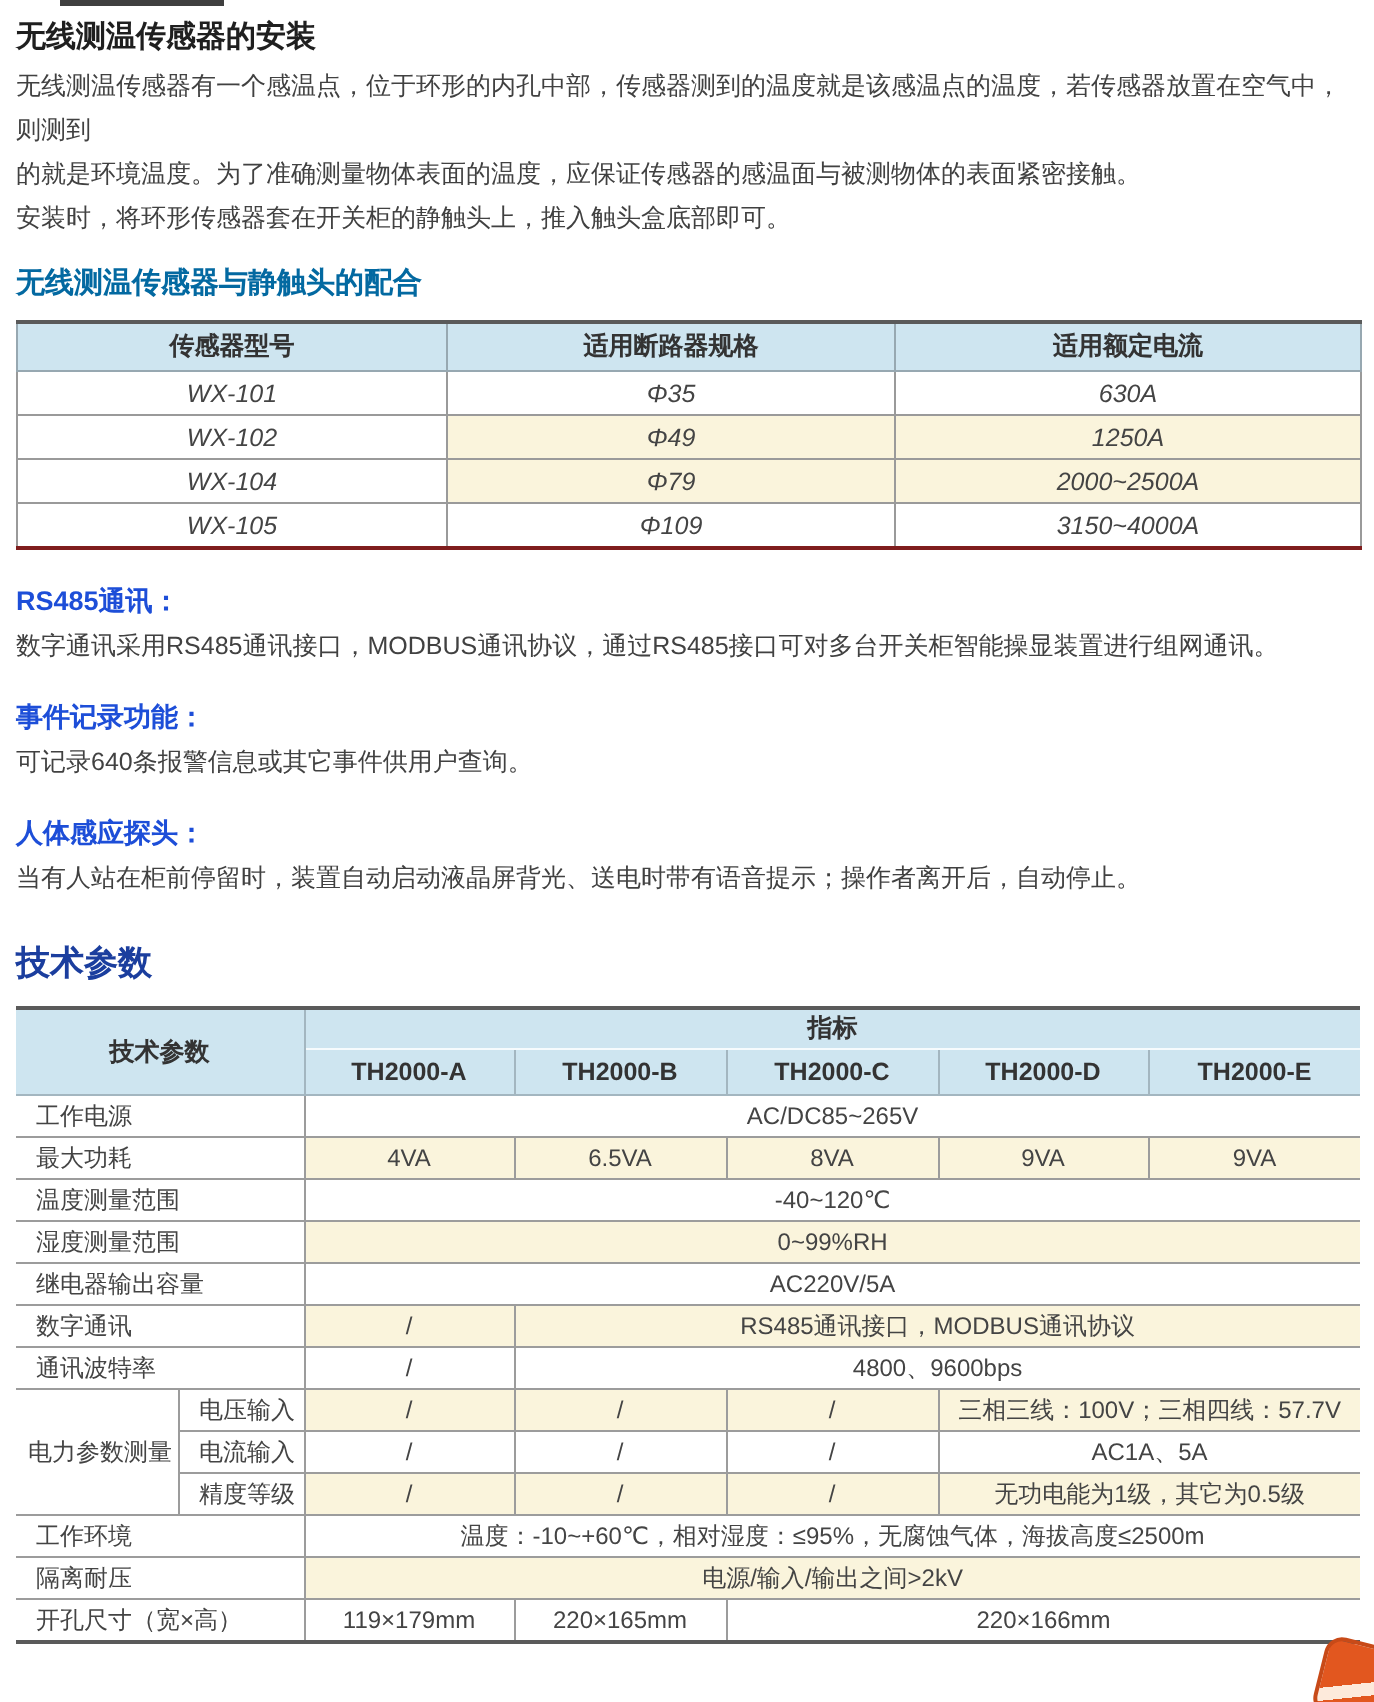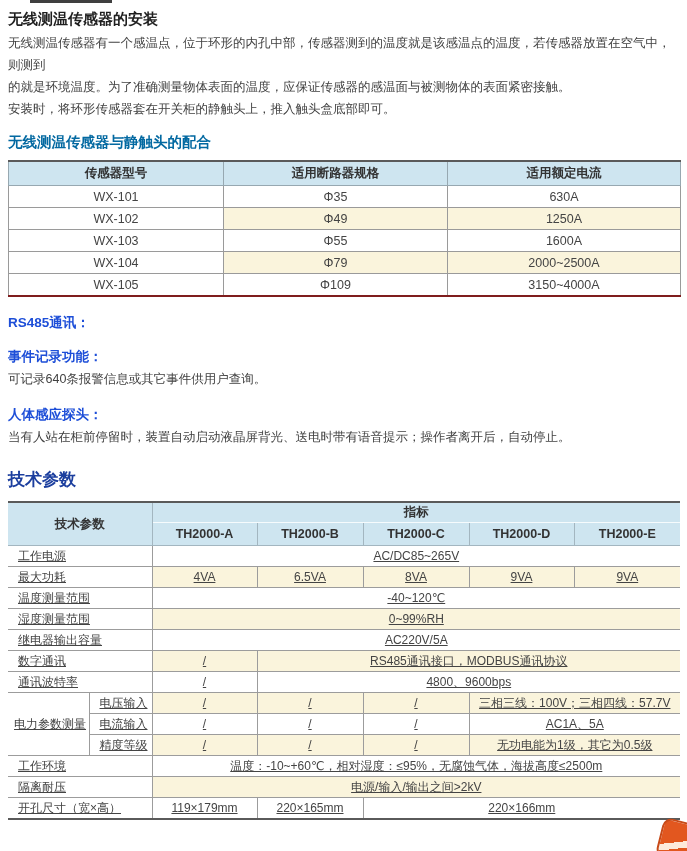--- a/index.html
+++ b/index.html
@@ -20,32 +20,32 @@
   table{border-collapse:collapse;width:672px;table-layout:fixed;}
   td,th{padding:0 4px;overflow:hidden;white-space:nowrap;}
 
   
   .sensor-table{margin-top:8px;border-top:2px solid #5a5a5a;border-bottom:2px solid #7f1d1d;}
   .sensor-table th{
     background:#cee5f0;border:1px solid #97a8b1;font-size:12.5px;font-weight:bold;
     color:#333;height:23px;text-align:center;
   }
   .sensor-table td{
-    border:1px solid #9a9a9a;font-size:12.5px;color:#444;height:21px;text-align:center;
+    border:1px solid #9a9a9a;font-size:12.5px;color:#444;height:21px;text-align:center;font-style:italic;
   }
 
   
   .tech-table{margin-top:9px;border-top:2px solid #5a5a5a;border-bottom:2px solid #5a5a5a;font-size:12px;}
   .tech-table th{
     background:#cee5f0;border:1px solid #a3b6c0;font-weight:bold;color:#333;
     text-align:center;font-size:12.5px;
   }
   .tech-table th.ind-head{height:19px;border-bottom:1px solid #f6fbfd;}
   .tech-table tr.model-row th{height:22px;border-top:none;}
-  .tech-table td{border:1px solid #9c9c9c;color:#444;height:20px;text-align:center;text-decoration:underline;}
+  .tech-table td{border:1px solid #9c9c9c;color:#444;height:20px;text-align:center;}
   .tech-table tr > *:first-child{border-left:none;}
   .tech-table tr > *:last-child{border-right:none;}
   .tech-table td.lbl{text-align:left;padding-left:10px;}
   .tech-table td.group-lbl{text-align:left;padding-left:6px;}
   .tech-table td.sub-lbl{text-align:right;padding-left:8px;}
   .c{background:#faf4dc;}
 
   .corner-fragment{
     position:absolute;right:-12px;bottom:-10px;width:36px;height:36px;
     border-radius:9px;transform:rotate(14deg);
@@ -87,38 +87,34 @@
         <td>WX-101</td>
         <td>Φ35</td>
         <td>630A</td>
       </tr>
       <tr>
         <td>WX-102</td>
         <td class="c">Φ49</td>
         <td class="c">1250A</td>
       </tr>
       <tr>
-        <td>WX-103</td>
-        <td>Φ55</td>
-        <td>1600A</td>
-      </tr>
-      <tr>
         <td>WX-104</td>
         <td class="c">Φ79</td>
         <td class="c">2000~2500A</td>
       </tr>
       <tr>
         <td>WX-105</td>
         <td>Φ109</td>
         <td>3150~4000A</td>
       </tr>
     </tbody>
   </table>
 
   <div class="sub-heading mt17">RS485通讯：</div>
+  <div class="sub-body">数字通讯采用RS485通讯接口，MODBUS通讯协议，通过RS485接口可对多台开关柜智能操显装置进行组网通讯。</div>
 
   <div class="sub-heading mt16">事件记录功能：</div>
   <div class="sub-body">可记录640条报警信息或其它事件供用户查询。</div>
 
   <div class="sub-heading mt16">人体感应探头：</div>
   <div class="sub-body">当有人站在柜前停留时，装置自动启动液晶屏背光、送电时带有语音提示；操作者离开后，自动停止。</div>
 
   <div class="tech-heading">技术参数</div>
 
   <table class="tech-table">

